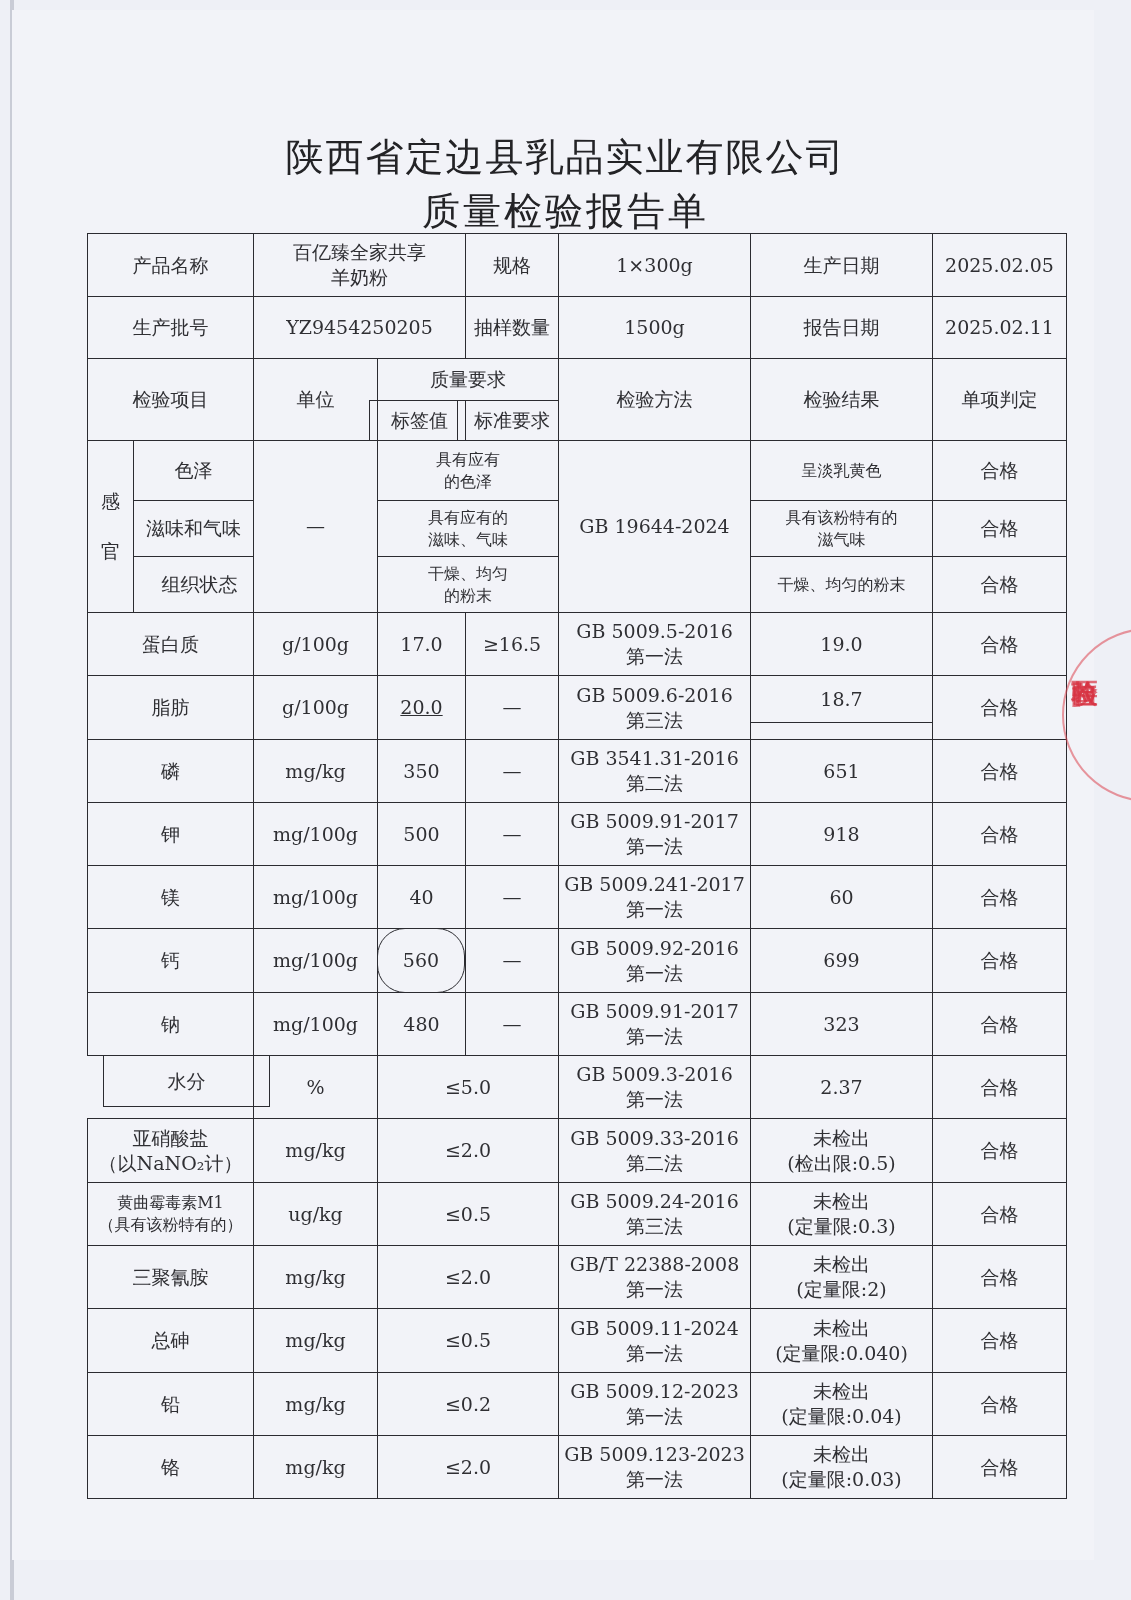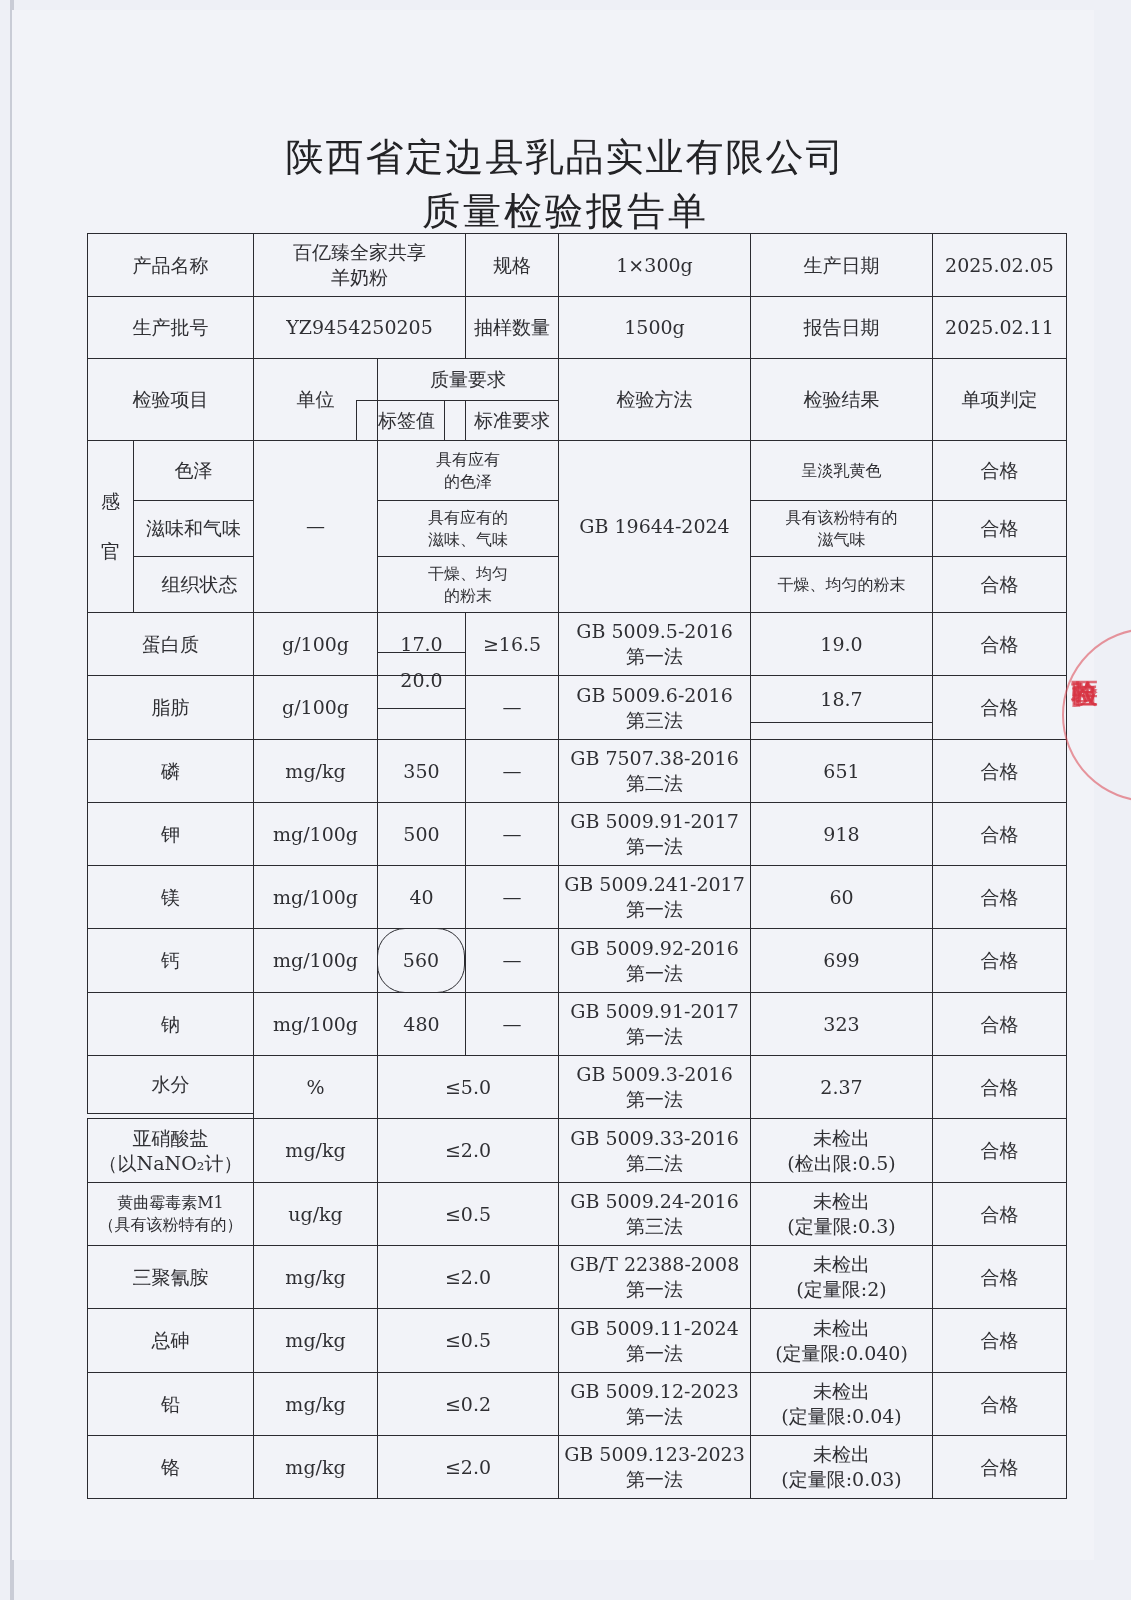--- a/index.html
+++ b/index.html
@@ -35,21 +35,21 @@
     <div class="c" style="left: 932px; top: 233px; width: 135px; height: 64px;">2025.02.05</div>
     <div class="c" style="left: 87px; top: 296px; width: 167px; height: 63px;">生产批号</div>
     <div class="c" style="left: 253px; top: 296px; width: 213px; height: 63px;">YZ9454250205</div>
     <div class="c" style="left: 465px; top: 296px; width: 94px; height: 63px;">抽样数量</div>
     <div class="c" style="left: 558px; top: 296px; width: 193px; height: 63px;">1500g</div>
     <div class="c" style="left: 750px; top: 296px; width: 183px; height: 63px;">报告日期</div>
     <div class="c" style="left: 932px; top: 296px; width: 135px; height: 63px;">2025.02.11</div>
     <div class="c" style="left: 87px; top: 358px; width: 167px; height: 83px;">检验项目</div>
     <div class="c" style="left: 253px; top: 358px; width: 125px; height: 83px;">单位</div>
     <div class="c" style="left: 377px; top: 358px; width: 182px; height: 43px;">质量要求</div>
-    <div class="c" style="left: 356px; top: 400px; width: 89px; height: 41px; padding-left: 12px;">标签值</div>
+    <div class="c" style="left: 369px; top: 400px; width: 89px; height: 41px; padding-left: 12px;">标签值</div>
     <div class="c" style="left: 465px; top: 400px; width: 94px; height: 41px;">标准要求</div>
     <div class="c" style="left: 558px; top: 358px; width: 193px; height: 83px;">检验方法</div>
     <div class="c" style="left: 750px; top: 358px; width: 183px; height: 83px;">检验结果</div>
     <div class="c" style="left: 932px; top: 358px; width: 135px; height: 83px;">单项判定</div>
     <div class="c" style="left: 87px; top: 440px; width: 47px; height: 173px;">感
 
 官</div>
     <div class="c" style="left: 253px; top: 440px; width: 125px; height: 173px;">—</div>
     <div class="c" style="left: 558px; top: 440px; width: 193px; height: 173px;">GB 19644-2024</div>
     <div class="c" style="left: 133px; top: 440px; width: 121px; height: 61px;">色泽</div>
@@ -71,31 +71,31 @@
     <div class="c" style="left: 87px; top: 612px; width: 167px; height: 64px;">蛋白质</div>
     <div class="c" style="left: 253px; top: 612px; width: 125px; height: 64px;">g/100g</div>
     <div class="c" style="left: 377px; top: 612px; width: 89px; height: 64px;">17.0</div>
     <div class="c" style="left: 465px; top: 612px; width: 94px; height: 64px;">≥16.5</div>
     <div class="c" style="left: 558px; top: 612px; width: 193px; height: 64px;">GB 5009.5-2016
 第一法</div>
     <div class="c" style="left: 750px; top: 612px; width: 183px; height: 64px;">19.0</div>
     <div class="c" style="left: 932px; top: 612px; width: 135px; height: 64px;">合格</div>
     <div class="c" style="left: 87px; top: 675px; width: 167px; height: 65px;">脂肪</div>
     <div class="c" style="left: 253px; top: 675px; width: 125px; height: 65px;">g/100g</div>
-    <div class="c" style="left: 377px; top: 652px; width: 89px; height: 57px;">20.0</div>
+    <div class="c" style="left: 377px; top: 675px; width: 89px; height: 65px; text-decoration: underline;">20.0</div>
     <div class="c" style="left: 465px; top: 675px; width: 94px; height: 65px;">—</div>
     <div class="c" style="left: 558px; top: 675px; width: 193px; height: 65px;">GB 5009.6-2016
 第三法</div>
     <div class="c" style="left: 750px; top: 675px; width: 183px; height: 48px;">18.7</div>
     <div class="c" style="left: 932px; top: 675px; width: 135px; height: 65px;">合格</div>
     <div class="c" style="left: 87px; top: 739px; width: 167px; height: 64px;">磷</div>
     <div class="c" style="left: 253px; top: 739px; width: 125px; height: 64px;">mg/kg</div>
     <div class="c" style="left: 377px; top: 739px; width: 89px; height: 64px;">350</div>
     <div class="c" style="left: 465px; top: 739px; width: 94px; height: 64px;">—</div>
-    <div class="c" style="left: 558px; top: 739px; width: 193px; height: 64px;">GB 7507.38-2016
+    <div class="c" style="left: 558px; top: 739px; width: 193px; height: 64px;">GB 3541.31-2016
 第二法</div>
     <div class="c" style="left: 750px; top: 739px; width: 183px; height: 64px;">651</div>
     <div class="c" style="left: 932px; top: 739px; width: 135px; height: 64px;">合格</div>
     <div class="c" style="left: 87px; top: 802px; width: 167px; height: 64px;">钾</div>
     <div class="c" style="left: 253px; top: 802px; width: 125px; height: 64px;">mg/100g</div>
     <div class="c" style="left: 377px; top: 802px; width: 89px; height: 64px;">500</div>
     <div class="c" style="left: 465px; top: 802px; width: 94px; height: 64px;">—</div>
     <div class="c" style="left: 558px; top: 802px; width: 193px; height: 64px;">GB 5009.91-2017
 第一法</div>
     <div class="c" style="left: 750px; top: 802px; width: 183px; height: 64px;">918</div>
@@ -117,21 +117,21 @@
     <div class="c" style="left: 750px; top: 928px; width: 183px; height: 65px;">699</div>
     <div class="c" style="left: 932px; top: 928px; width: 135px; height: 65px;">合格</div>
     <div class="c" style="left: 87px; top: 992px; width: 167px; height: 64px;">钠</div>
     <div class="c" style="left: 253px; top: 992px; width: 125px; height: 64px;">mg/100g</div>
     <div class="c" style="left: 377px; top: 992px; width: 89px; height: 64px;">480</div>
     <div class="c" style="left: 465px; top: 992px; width: 94px; height: 64px;">—</div>
     <div class="c" style="left: 558px; top: 992px; width: 193px; height: 64px;">GB 5009.91-2017
 第一法</div>
     <div class="c" style="left: 750px; top: 992px; width: 183px; height: 64px;">323</div>
     <div class="c" style="left: 932px; top: 992px; width: 135px; height: 64px;">合格</div>
-    <div class="c" style="left: 87px; top: 1055px; width: 167px; height: 59px;">水分</div>
+    <div class="c" style="left: 103px; top: 1055px; width: 167px; height: 52px;">水分</div>
     <div class="c" style="left: 253px; top: 1055px; width: 125px; height: 64px;">%</div>
     <div class="c" style="left: 377px; top: 1055px; width: 182px; height: 64px;">≤5.0</div>
     <div class="c" style="left: 558px; top: 1055px; width: 193px; height: 64px;">GB 5009.3-2016
 第一法</div>
     <div class="c" style="left: 750px; top: 1055px; width: 183px; height: 64px;">2.37</div>
     <div class="c" style="left: 932px; top: 1055px; width: 135px; height: 64px;">合格</div>
     <div class="c" style="left: 87px; top: 1118px; width: 167px; height: 65px;">亚硝酸盐
 （以NaNO₂计）</div>
     <div class="c" style="left: 253px; top: 1118px; width: 125px; height: 65px;">mg/kg</div>
     <div class="c" style="left: 377px; top: 1118px; width: 182px; height: 65px;">≤2.0</div>

